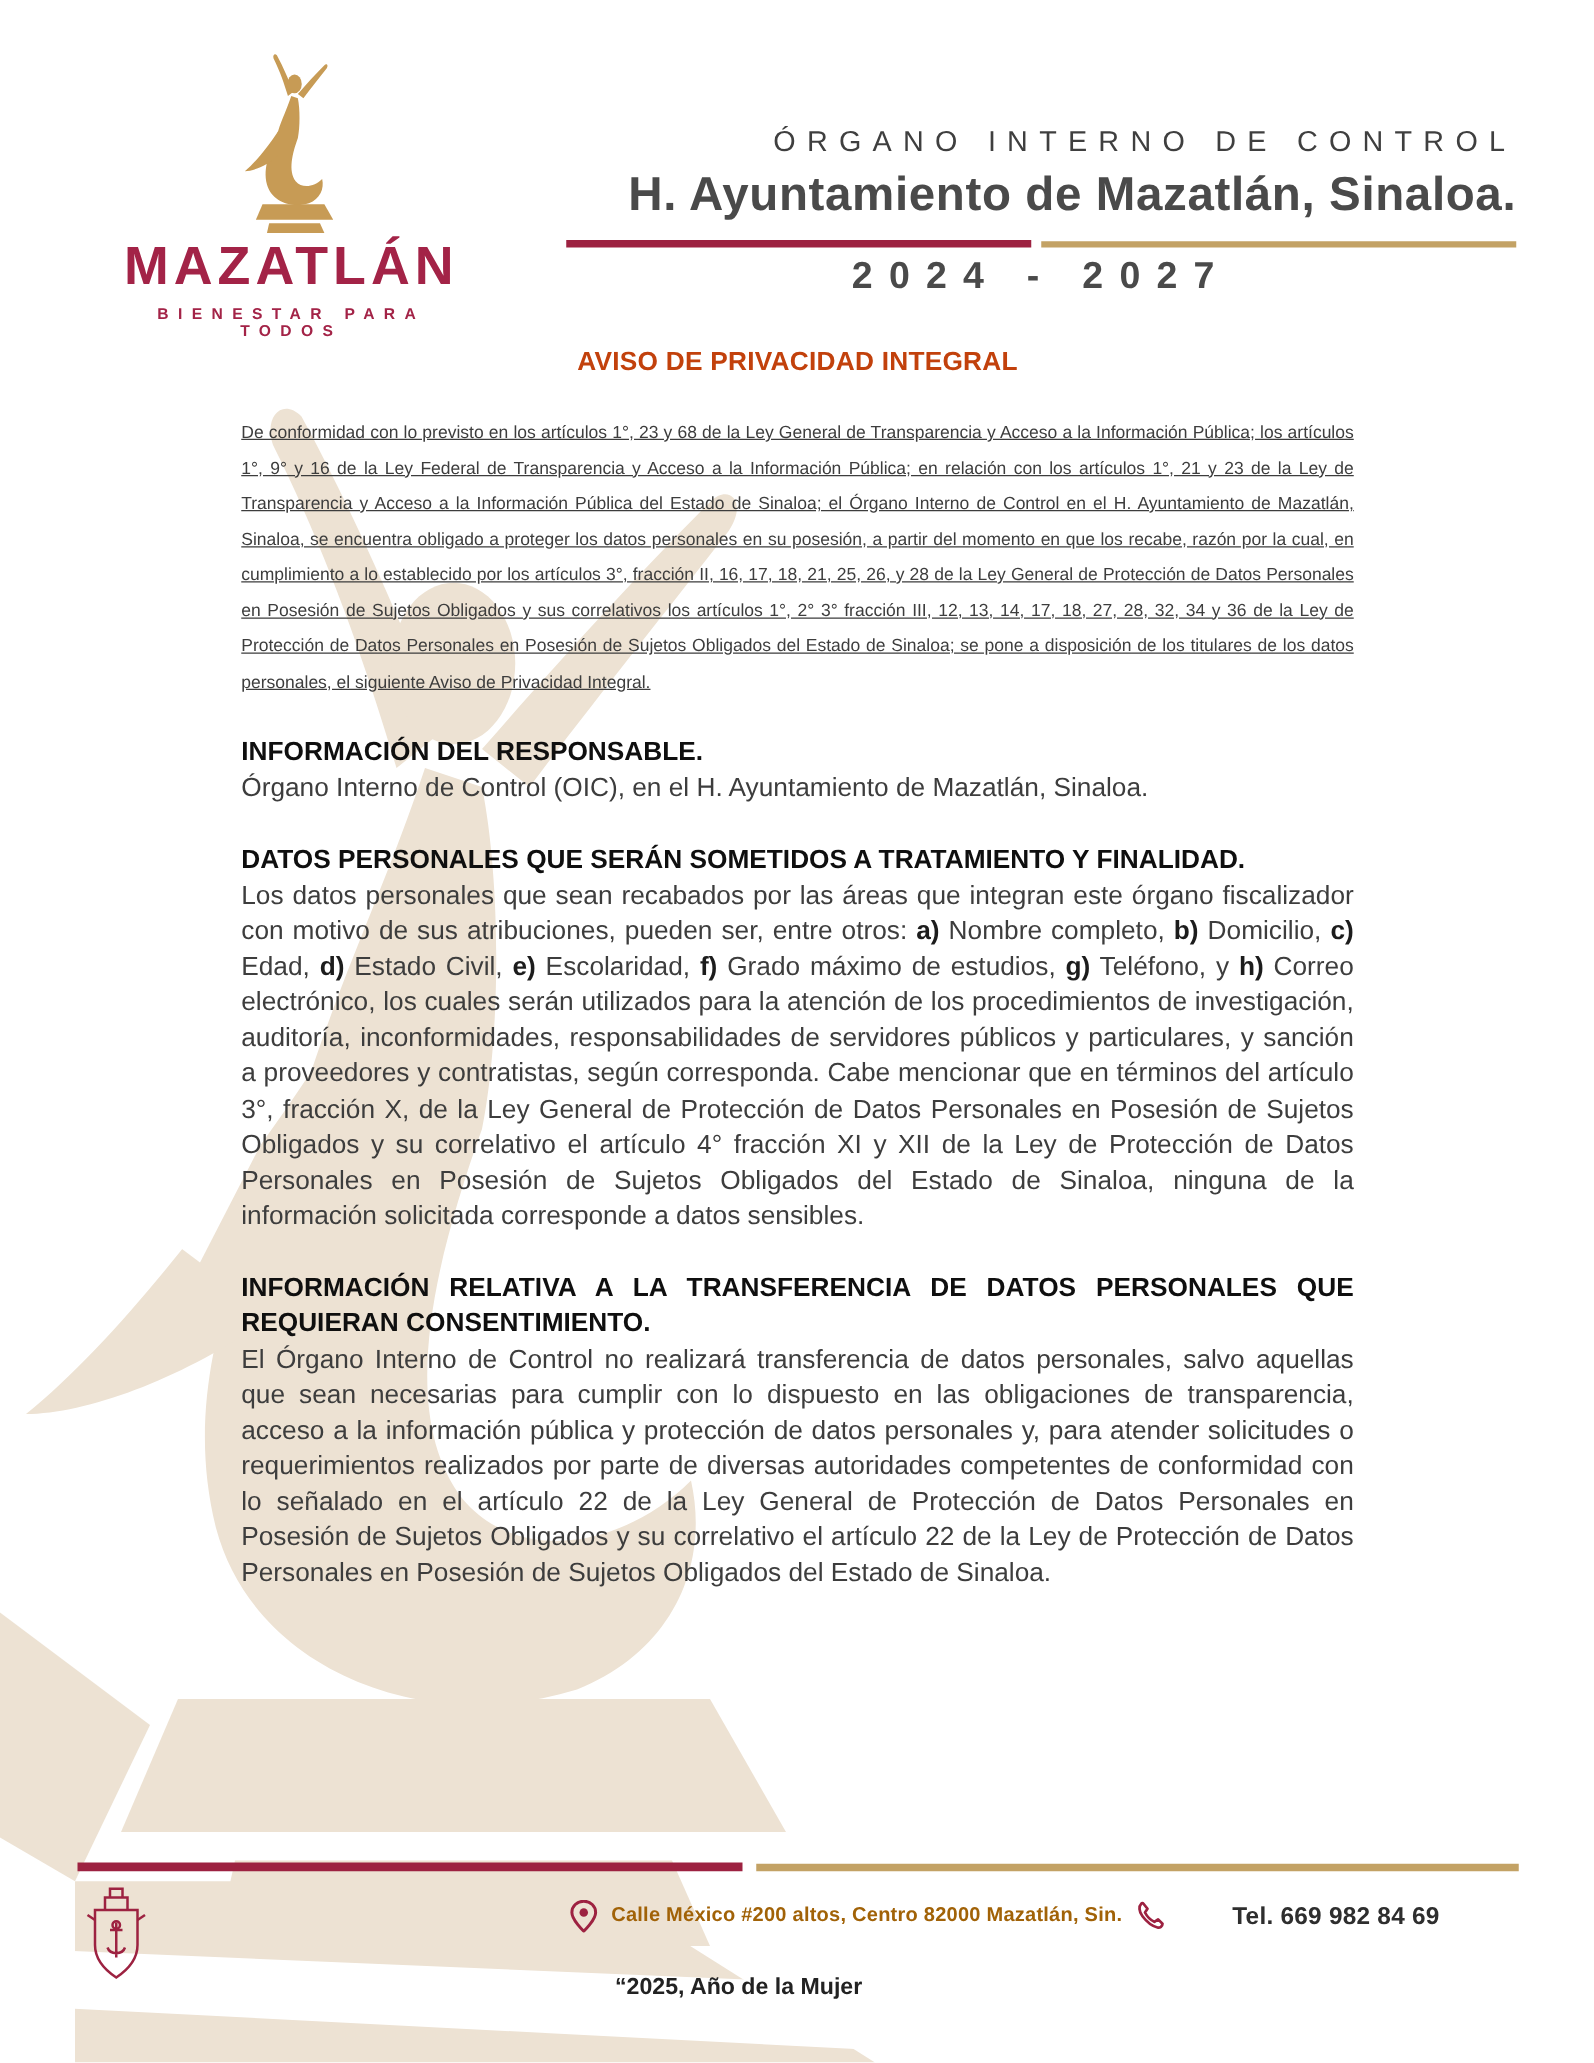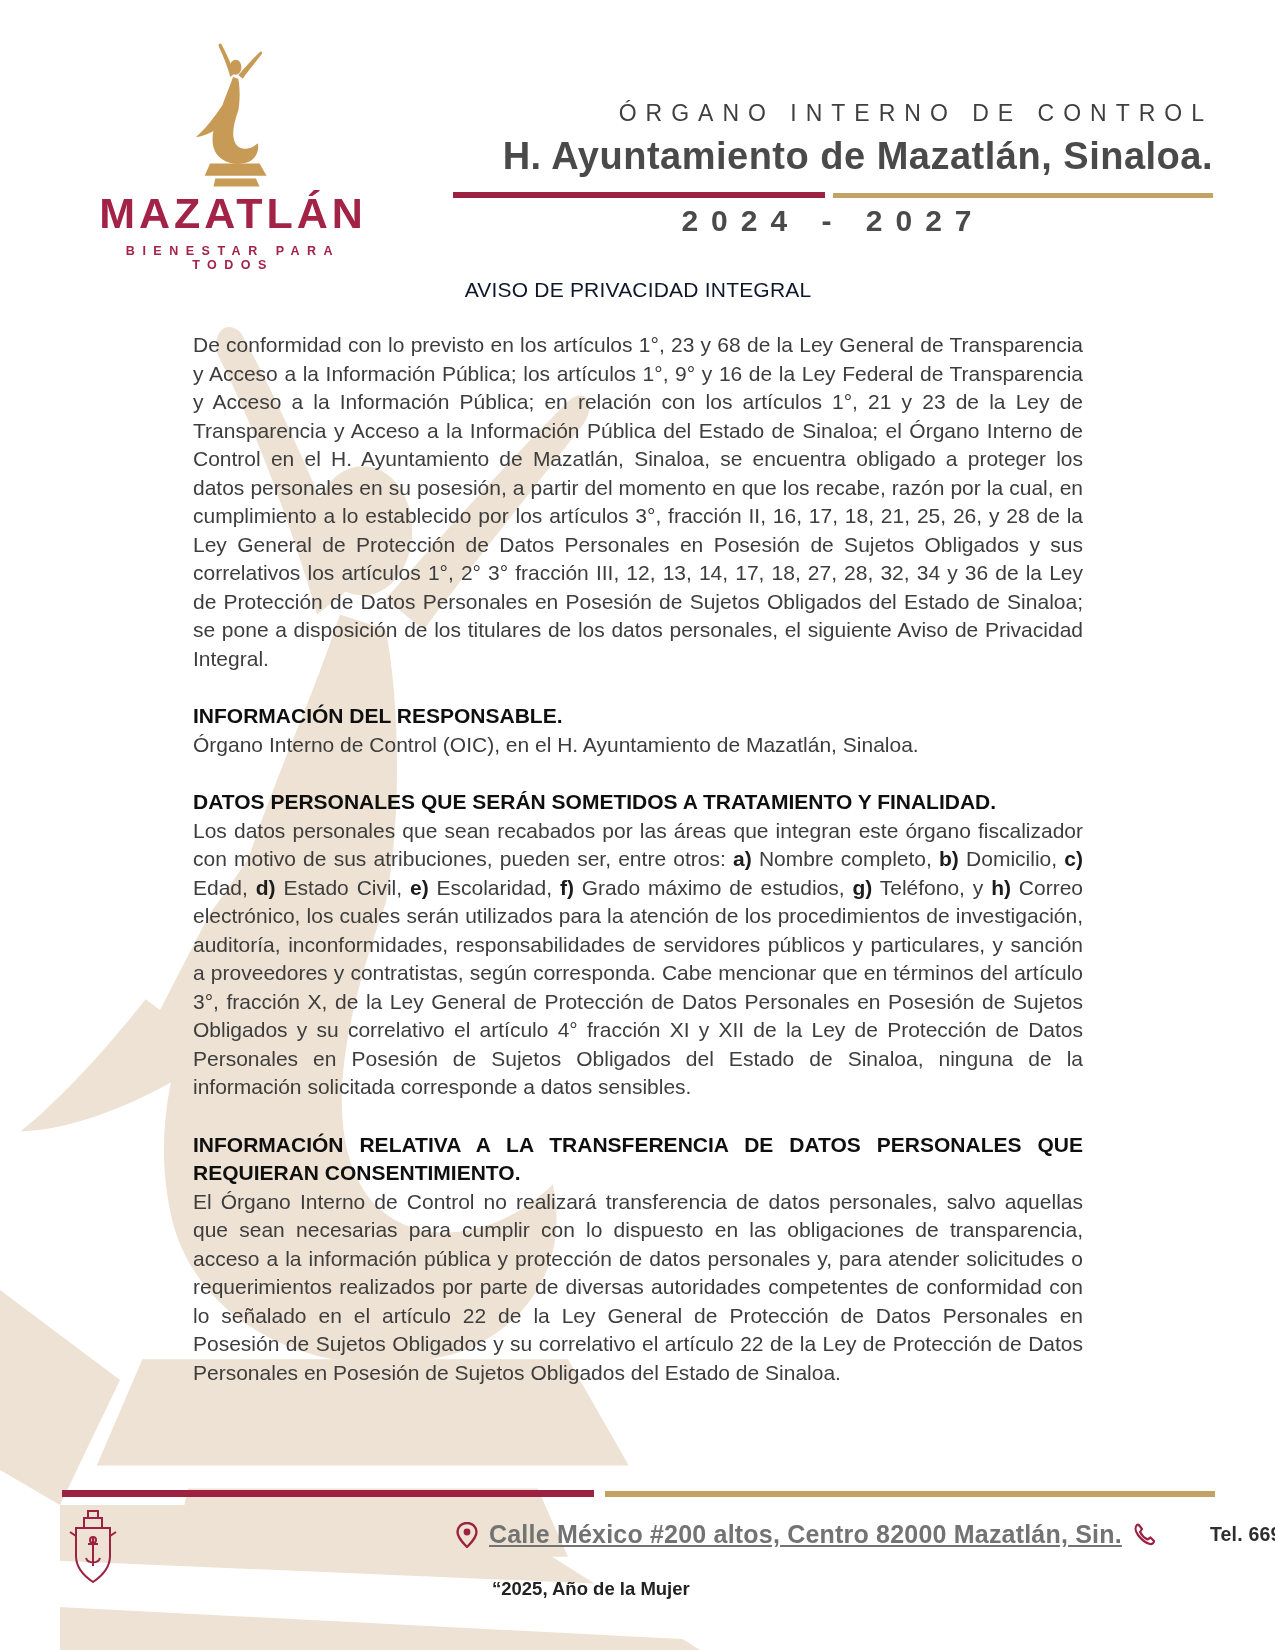--- a/index.html
+++ b/index.html
@@ -18,35 +18,35 @@
   .org-block{position:absolute;right:62px;top:100px;width:760px;text-align:center;}
   .org-line1{font-size:23px;letter-spacing:9px;color:#3f3f3f;white-space:nowrap;text-align:right;}
   .org-line2{font-size:38px;font-weight:700;color:#4a4a4a;margin-top:8px;text-align:right;letter-spacing:.5px;}
   .org-rule{display:flex;margin-top:14px;height:6px;}
   .org-rule .maroon{background:#9d2241;width:372px;height:6px;}
   .org-rule .gap{width:8px;}
   .org-rule .gold{background:#c3a265;flex:1;height:5px;margin-top:1px;}
   .org-period{font-size:30px;font-weight:700;letter-spacing:13px;color:#4a4a4a;margin-top:6px;}
   
   .doc{position:absolute;left:193px;width:890px;top:278px;z-index:2;}
-  .doc-title{text-align:center;font-size:21px;font-weight:400;color:#0f172a;letter-spacing:.2px;}
-  .para{font-size:21px;line-height:28.5px;text-align:justify;color:#3d3d3d;margin-top:29px;}
+  .doc-title{text-align:center;font-size:21px;font-weight:700;color:#c2410c;letter-spacing:.2px;}
+  .para{font-size:14px;line-height:28.5px;text-align:justify;color:#3d3d3d;margin-top:29px;text-decoration:underline;}
   .section{margin-top:29px;}
   .section-heading{font-size:21px;line-height:28.5px;font-weight:700;color:#0f0f0f;text-align:justify;}
   .section-body{font-size:21px;line-height:28.5px;text-align:justify;color:#3d3d3d;}
   .section-body b{color:#1c1c1c;}
   
   .footer{position:absolute;left:0;right:0;bottom:0;height:160px;z-index:2;}
   .footer-rule{position:absolute;top:0;left:62px;right:60px;display:flex;height:7px;}
   .footer-rule .maroon{background:#9d2241;width:532px;height:7px;}
   .footer-rule .gap{width:11px;}
   .footer-rule .gold{background:#c3a265;flex:1;height:6px;margin-top:1px;}
   .crest{position:absolute;left:64px;top:16px;width:58px;height:82px;}
   .footer-line{position:absolute;left:455px;top:30px;display:flex;align-items:center;gap:10px;white-space:nowrap;}
-  .footer-line .addr{font-size:25px;font-weight:600;color:#737373;letter-spacing:.2px;text-decoration:underline;}
+  .footer-line .addr{font-size:16px;font-weight:600;color:#a16207;letter-spacing:.2px;}
   .footer-line .tel{font-size:19.5px;font-weight:600;color:#2e2e2e;margin-left:44px;letter-spacing:.2px;}
   .pin-icon,.phone-icon{width:24px;height:26px;flex:0 0 auto;}
   .footer-tagline{position:absolute;left:492px;top:88px;font-size:18.5px;font-weight:600;color:#222;}
 </style>
 </head>
 <body>
 
 <div class="watermark">
   <svg width="1275" height="1650" viewBox="0 0 1275 1650">
     <g fill="#ede2d3">

